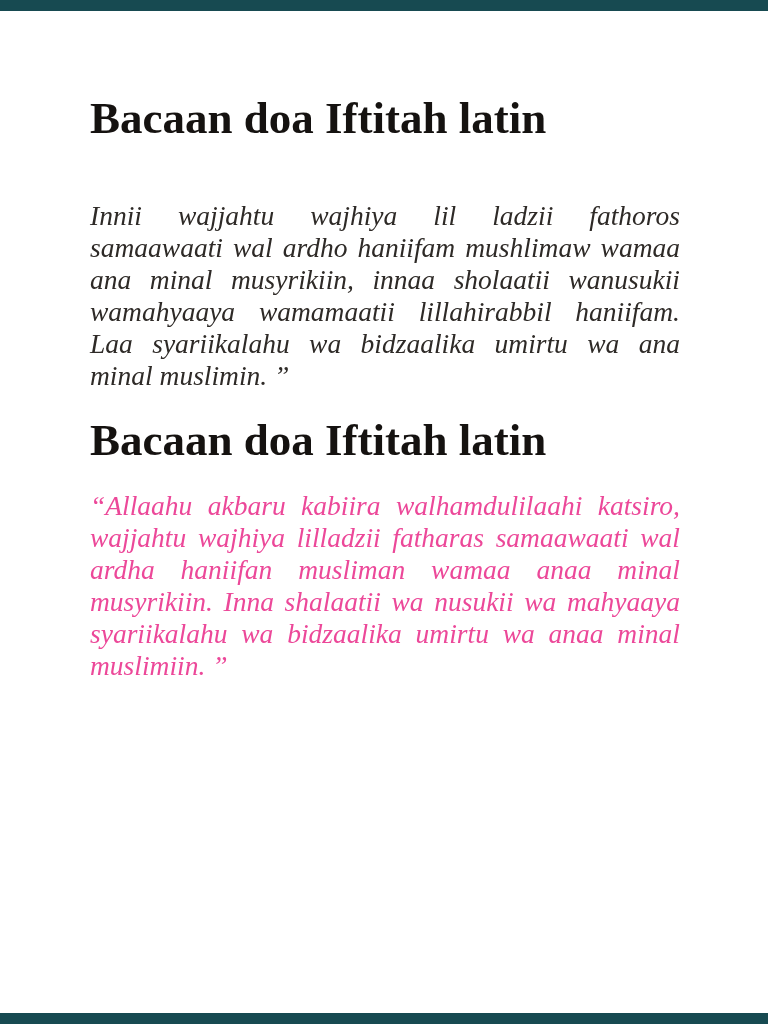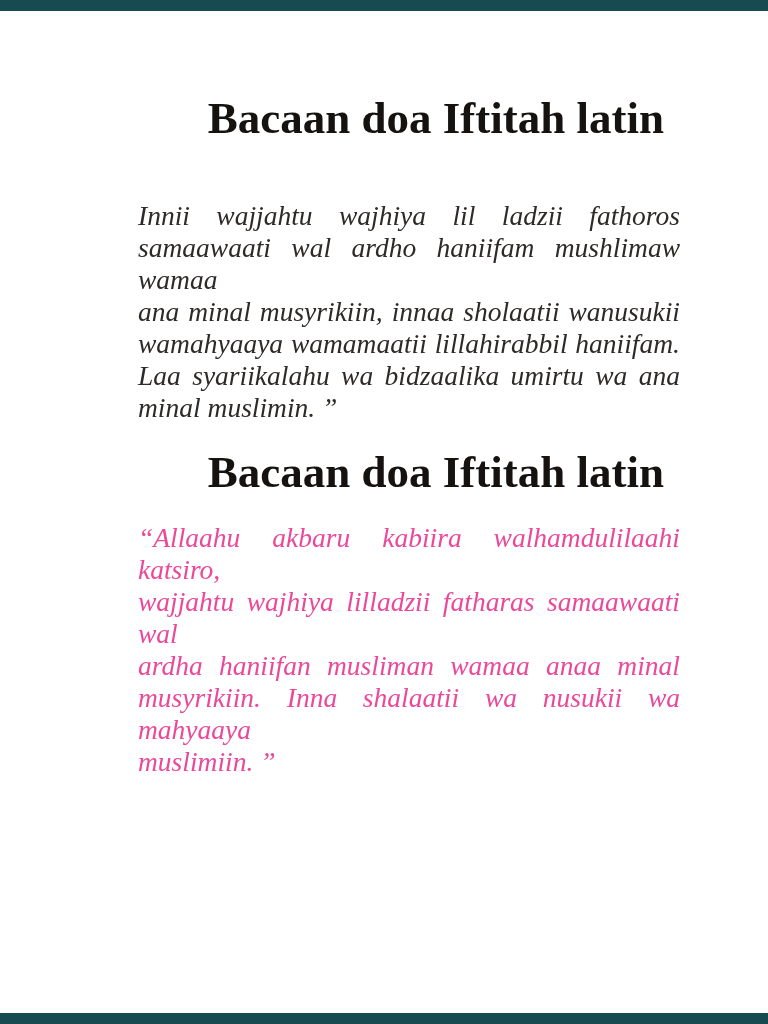--- a/index.html
+++ b/index.html
@@ -20,42 +20,41 @@
   }
   .viewer-bar.top { top: 0; }
   .viewer-bar.bottom { bottom: 0; }
   .page-content {
     position: absolute;
     top: 0;
     left: 90px;
     width: 590px;
   }
   .doc-heading {
-    margin: 16px;
+    margin: 0;
     font-weight: bold;
     font-size: 45px;
     line-height: 52px;
-    text-align: right;
+    text-align: left;
     color: #151210;
     white-space: nowrap;
   }
   .doc-heading.first { margin-top: 92px; }
   .doc-heading.second { margin-top: 22px; }
   .doc-paragraph {
     font-style: italic;
     font-size: 27.5px;
     line-height: 32px;
     color: #2e2a27;
   }
   .doc-paragraph.p1 { margin-top: 56px; }
   .doc-paragraph.p2 { margin-top: 24px; }
   .doc-line {
     text-align: justify;
     text-align-last: justify;
-    margin-left: 48px;
   }
   .doc-line.last-line {
     text-align-last: left;
   }
 </style>
 </head>
 <body>
 
 <div class="viewer-bar top" style="background-color: rgb(23, 74, 81);"></div>
 
@@ -72,18 +71,19 @@
     <div class="doc-line last-line">minal muslimin. ”</div>
   </div>
 
   <h1 class="doc-heading second" style="color: rgb(21, 18, 16);">Bacaan doa Iftitah latin</h1>
 
   <div class="doc-paragraph p2" style="color: #ec4899;">
     <div class="doc-line">“Allaahu akbaru kabiira walhamdulilaahi katsiro,</div>
     <div class="doc-line">wajjahtu wajhiya lilladzii fatharas samaawaati wal</div>
     <div class="doc-line">ardha haniifan musliman wamaa anaa minal</div>
     <div class="doc-line">musyrikiin. Inna shalaatii wa nusukii wa mahyaaya</div>
+    <div class="doc-line">syariikalahu wa bidzaalika umirtu wa anaa minal</div>
     <div class="doc-line last-line">muslimiin. ”</div>
   </div>
 
 </div>
 
 <div class="viewer-bar bottom" style="background-color: rgb(23, 74, 81);"></div>
 
 </body></html>

